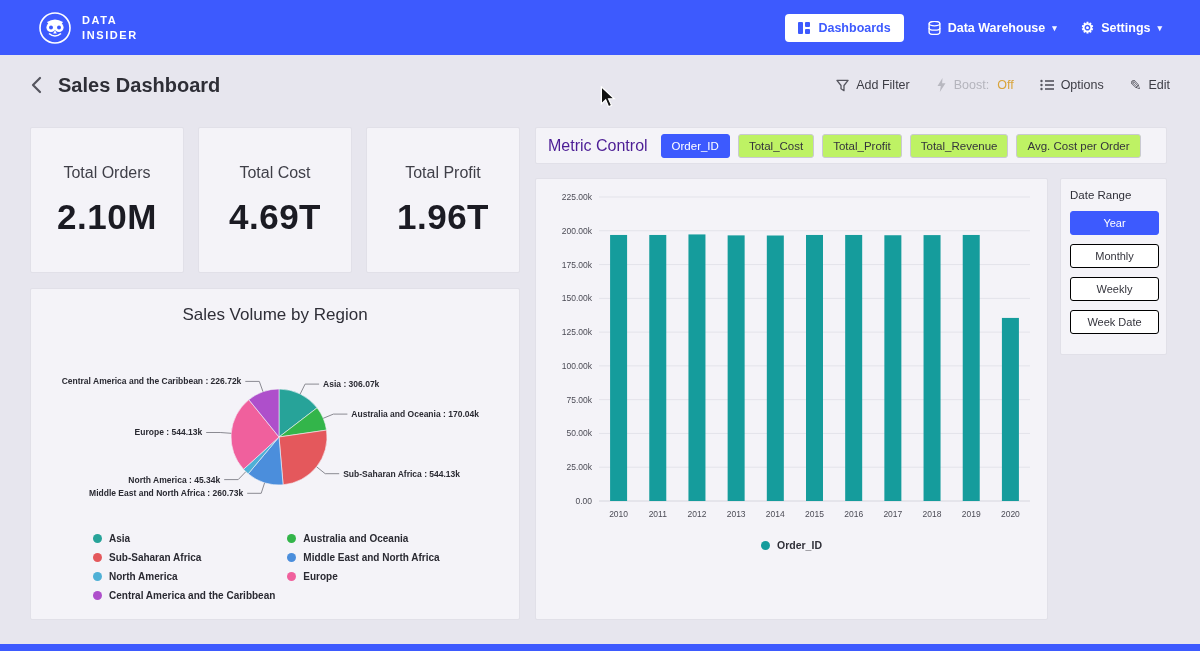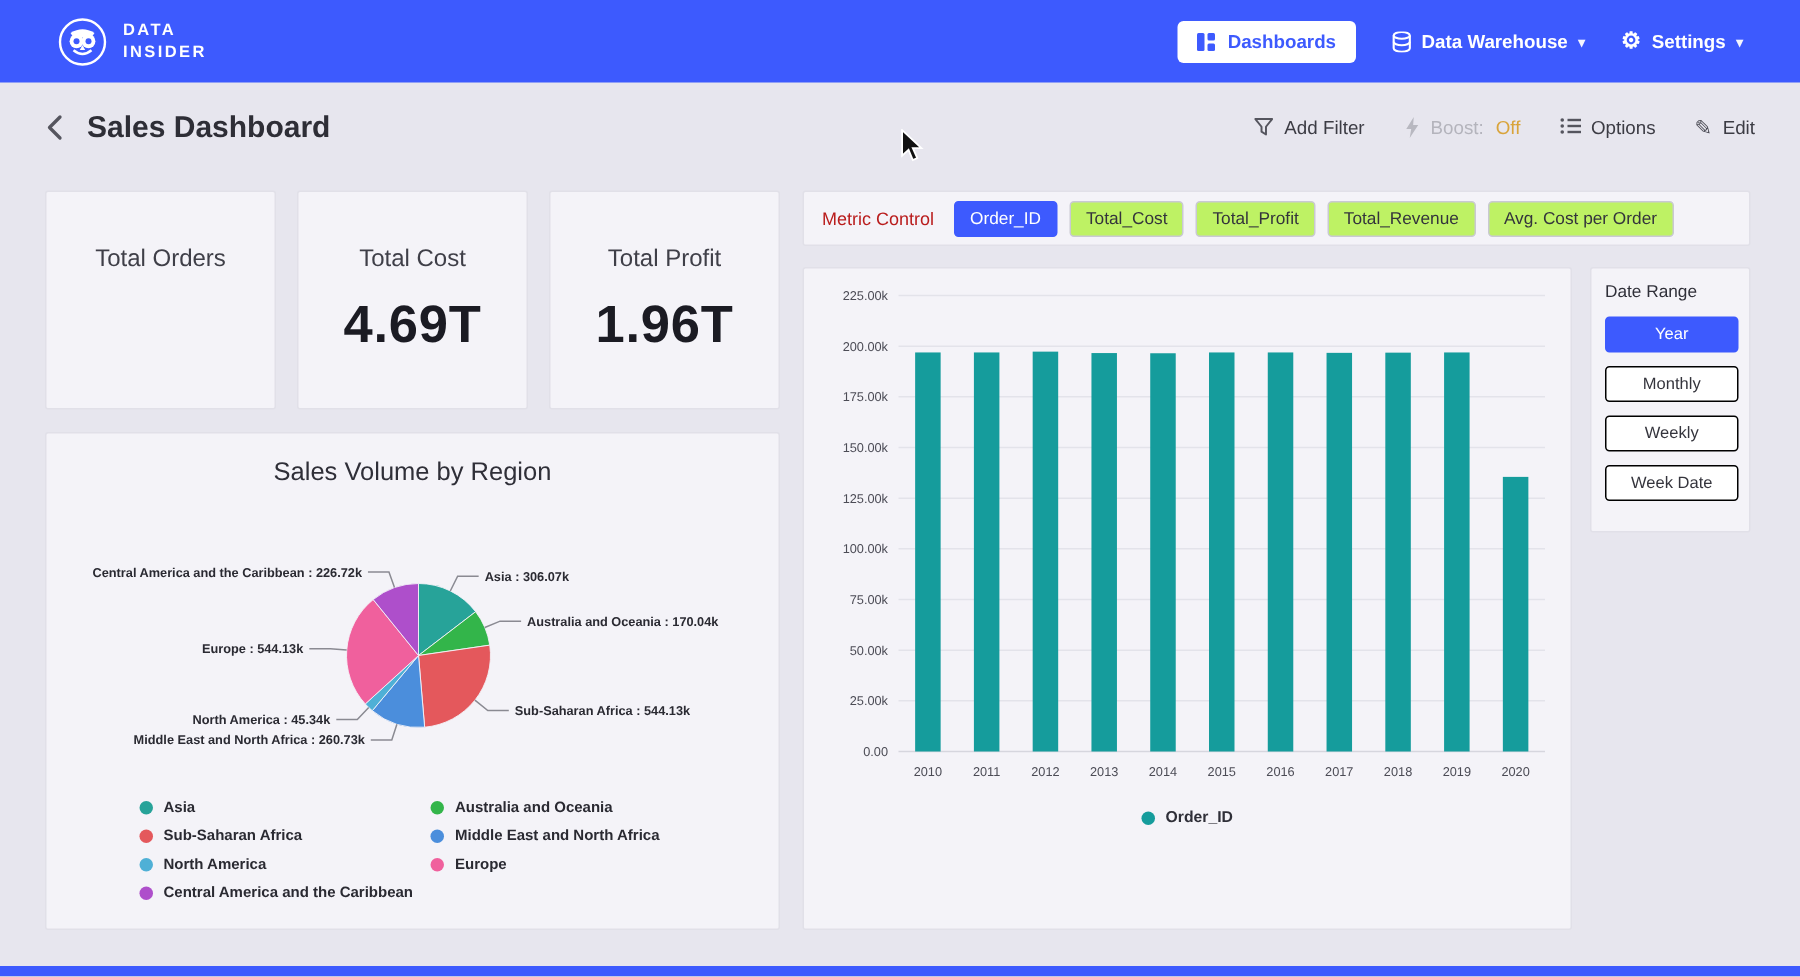--- a/index.html
+++ b/index.html
@@ -15,34 +15,34 @@
   .nav-pill{display:flex;align-items:center;gap:8px;background:#fff;color:var(--accent);border:none;border-radius:4px;padding:7px 13px;font-size:12.5px;font-weight:bold;font-family:inherit;cursor:pointer}
   .nav-item{display:flex;align-items:center;gap:7px;font-size:12.5px;font-weight:bold;color:#fff;cursor:pointer}
   .caret{font-size:9px;opacity:.95}
   .gear-glyph{font-size:15px;line-height:1}
 
   
   .subheader{position:absolute;top:55px;left:0;right:0;height:60px;display:flex;align-items:center;padding:0 30px}
   .back{display:flex;align-items:center;cursor:pointer}
   .title{font-size:20px;font-weight:600;color:#2e2e36;margin-left:16px}
   .header-actions{margin-left:auto;display:flex;align-items:center;gap:26px;font-size:12.5px;color:#3c3c44}
-  .action{display:flex;align-items:flex-start;gap:7px;cursor:pointer;white-space:nowrap}
+  .action{display:flex;align-items:center;gap:7px;cursor:pointer;white-space:nowrap}
   .boost-label{color:#b4b4bc}
   .boost-off{color:var(--boost);margin-left:1px}
   .pencil{font-size:14px;color:#4c4c55;line-height:1}
 
   
   .card{position:absolute;background:#F4F3F8;border:1px solid #E1E0E8;border-radius:2px}
   .kpi{width:154px;height:146px;top:127px}
   .kpi-label{font-size:16px;color:#3f3f48;text-align:center;margin-top:36px}
   .kpi-value{font-size:35px;font-weight:600;color:#1b1b23;text-align:center;margin-top:15px;letter-spacing:.5px}
 
   
   .metric-bar{left:535px;top:127px;width:632px;height:37px;display:flex;align-items:center;padding:0 12px;gap:8px}
-  .metric-label{font-size:12px;color:#b91c1c;margin-right:5px;white-space:nowrap}
+  .metric-label{font-size:16px;color:#4c1d95;margin-right:5px;white-space:nowrap}
   .chip{font-family:inherit;font-size:11.5px;padding:5px 10px;border-radius:3px;border:1px solid #C9C9D2;background:#bef264;color:#34343c;cursor:pointer;white-space:nowrap}
   .chip-active{background:var(--accent);border-color:var(--accent);color:#fff}
 
   
   .bar-card{left:535px;top:178px;width:513px;height:442px}
   .chart-title{text-align:center;font-size:17px;font-weight:500;color:#2f2f38;padding-top:20px}
   #bar-svg{display:block;margin:6px auto 0}
   .tick{font-size:8.5px;fill:#4c4c56}
   .bar-legend{display:flex;align-items:center;justify-content:center;gap:7px;font-size:10.5px;font-weight:bold;color:#2f2f38;margin-top:2px}
   .dot{width:9px;height:9px;border-radius:50%;display:inline-block;flex:0 0 auto}
@@ -145,20 +145,21 @@
       </div>
       <div class="action">
         <span class="pencil">✎</span>
         <span>Edit</span>
       </div>
     </div>
   </div>
 
   <div class="card kpi" style="left:30px">
     <div class="kpi-label">Total Orders</div>
+    <div class="kpi-value">2.10M</div>
   </div>
   <div class="card kpi" style="left:198px">
     <div class="kpi-label">Total Cost</div>
     <div class="kpi-value">4.69T</div>
   </div>
   <div class="card kpi" style="left:366px">
     <div class="kpi-label">Total Profit</div>
     <div class="kpi-value">1.96T</div>
   </div>
 

